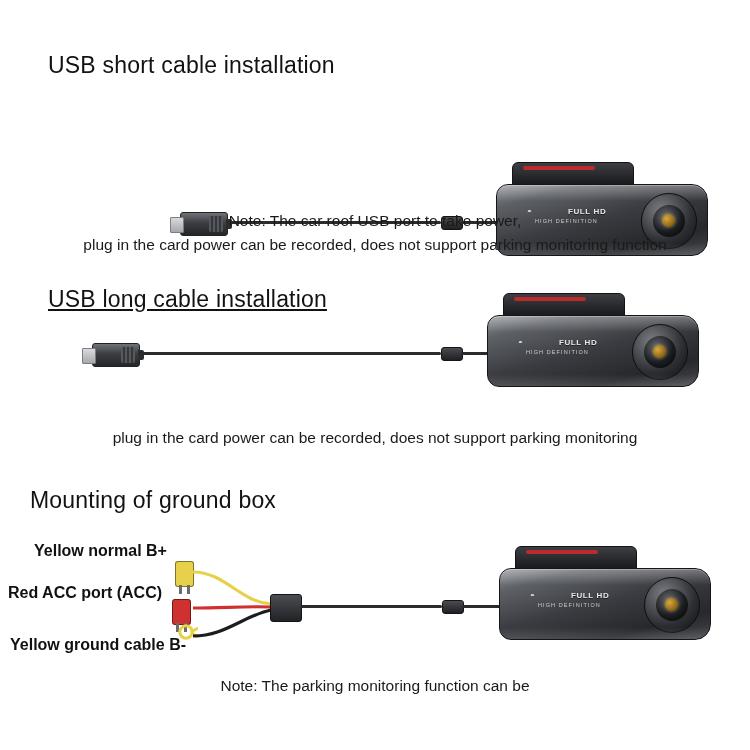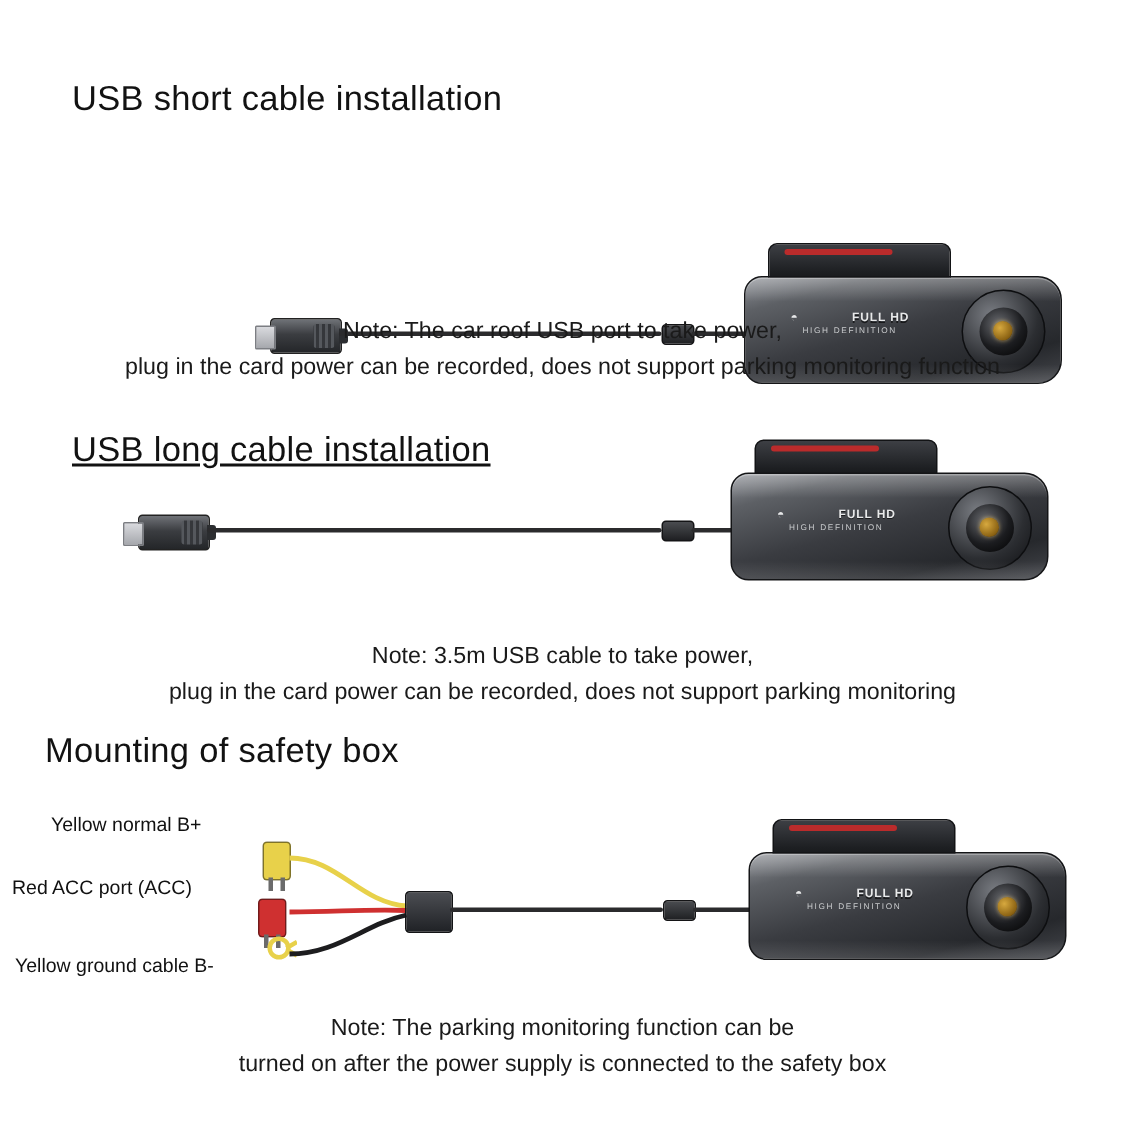--- a/index.html
+++ b/index.html
@@ -117,21 +117,21 @@
     position:absolute;left:38px;top:33px;
     font-size:5.5px;letter-spacing:1.1px;color:#c9cbcd;white-space:nowrap;
   }
   .dc-wifi{
     position:absolute;left:30px;top:23px;width:8px;height:8px;
     color:#e6e7e8;font-size:8px;line-height:8px;
   }
 
   
   .label-txt{
-    position:absolute;font-size:13px;color:#111;white-space:nowrap;
+    position:absolute;font-size:16px;color:#111;white-space:nowrap;font-weight:bold;
   }
   .sbox{
     position:absolute;width:30px;height:26px;
     background:linear-gradient(180deg,#4b4d52,#202226);
     border-radius:3px;border:1px solid #121315;
   }
   .fuse{
     position:absolute;width:17px;height:24px;border-radius:3px;border:1px solid rgba(0,0,0,.45);
   }
   .fuse .leg{position:absolute;bottom:-8px;width:3px;height:9px;background:#6b6b6b;}
@@ -198,27 +198,26 @@
         <div class="dc-text"><span class="fh">FULL HD</span></div>
         <div class="dc-text2">HIGH DEFINITION</div>
         <div class="dc-lensring">
             <div class="dc-lens"></div>
           </div>
       </div>
     </div>
   </div>
 
   <div class="note" style="position:absolute;left:0;top:140px;width:750px;">
-    <span class="note-line">Note: 3.5m USB cable to take power,</span>
     <span class="note-line">plug in the card power can be recorded, does not support parking monitoring</span>
   </div>
 </div>
 
 <div class="section" style="top:487px;">
-  <div class="heading" style="position:absolute;left:30px;top:0;">Mounting of safety box</div>
+  <div class="heading" style="position:absolute;left:30px;top:0;">Mounting of ground box</div>
 
   <div class="rig" style="left:0;top:32px;width:750px;height:150px;">
 
     <div class="label-txt" style="left:34px;top:23px;">Yellow normal B+</div>
     <div class="label-txt" style="left:8px;top:65px;">Red ACC port (ACC)</div>
     <div class="label-txt" style="left:10px;top:117px;">Yellow ground cable B-</div>
 
     <div class="fuse w-yellow" style="left:175px;top:42px;">
       <div class="leg" style="left:3px;"></div>
         <div class="leg" style="right:3px;"></div>
@@ -255,15 +254,14 @@
         <div class="dc-text2">HIGH DEFINITION</div>
         <div class="dc-lensring">
             <div class="dc-lens"></div>
           </div>
       </div>
     </div>
   </div>
 
   <div class="note" style="position:absolute;left:0;top:187px;width:750px;">
     <span class="note-line">Note: The parking monitoring function can be</span>
-    <span class="note-line">turned on after the power supply is connected to the safety box</span>
   </div>
 </div>
 
 </body></html>

